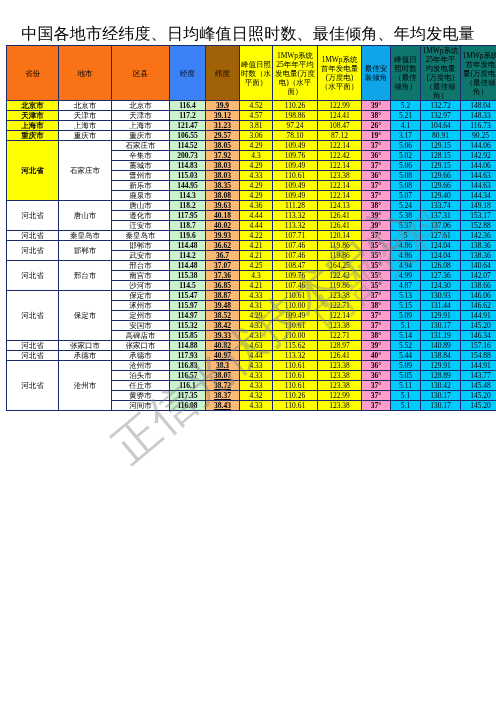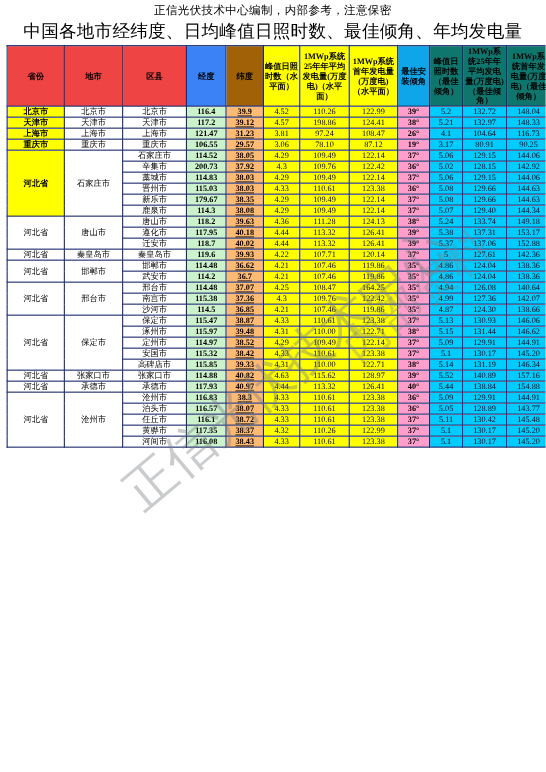--- a/index.html
+++ b/index.html
@@ -24,21 +24,21 @@
     font-size: 10.5px;
     color: #000;
     letter-spacing: 0.3px;
     line-height: 14px;
   }
   .main-title {
     font-size: 16px;
     color: #000;
     line-height: 22px;
     letter-spacing: 0.2px;
-    margin-top: 1px;
+    margin-top: 19px;
   }
 
   
   .watermark {
     position: absolute;
     left: 0; top: 0;
     width: 496px; height: 702px;
     pointer-events: none;
     z-index: 5;
     overflow: hidden;
@@ -76,23 +76,23 @@
     padding: 0 1px;
     line-height: 9px;
     overflow: hidden;
     color: #000;
   }
   
   thead th {
     font-size: 7px;
     line-height: 8.5px;
     height: 46px;
-    font-weight: bold;
-  }
-  th.h-prov, th.h-city, th.h-dist { background: #ef4444; }
+    font-weight: normal;
+  }
+  th.h-prov, th.h-city, th.h-dist { background: #f97316; }
   th.h-lon { background: #3b82f6; }
   th.h-lat { background: #a16207; }
   th.h-y1, th.h-y2, th.h-y3 { background: #ffff00; }
   th.h-angle { background: #0ea5e9; }
   th.h-c1, th.h-c2, th.h-c3 { background: #0f766e; }
 
   
   td.c-prov { background: #ffffff; }
   td.c-prov.hl { background: #ffff00; }
   td.c-city { background: #ffffff; }
@@ -121,21 +121,20 @@
   col.w-y3   { width: 44px; }
   col.w-ang  { width: 29px; }
   col.w-c1   { width: 30px; }
   col.w-c2   { width: 40px; }
   col.w-c3   { width: 40px; }
 </style>
 </head>
 <body>
 
 <div class="title-block">
-  <div class="subtitle">正信光伏技术中心编制，内部参考，注意保密</div>
   <div class="main-title">中国各地市经纬度、日均峰值日照时数、最佳倾角、年均发电量</div>
 </div>
 
 <div class="table-wrap">
   <table class="grid">
     <colgroup>
       <col class="w-prov">
         <col class="w-city">
         <col class="w-dist">
       <col class="w-lon">
@@ -266,21 +265,21 @@
           <td class="c-y num">4.33</td>
           <td class="c-y num">110.61</td>
           <td class="c-y num">123.38</td>
           <td class="c-angle">36°</td>
           <td class="c-b num">5.08</td>
           <td class="c-b num">129.66</td>
           <td class="c-b num">144.63</td>
         </tr>
         <tr>
           <td class="c-dist">新乐市</td>
-          <td class="c-lon num">179.67</td>
+          <td class="c-lon num">144.95</td>
           <td class="c-lat num">38.35</td>
           <td class="c-y num">4.29</td>
           <td class="c-y num">109.49</td>
           <td class="c-y num">122.14</td>
           <td class="c-angle">37°</td>
           <td class="c-b num">5.08</td>
           <td class="c-b num">129.66</td>
           <td class="c-b num">144.63</td>
         </tr>
         <tr>

